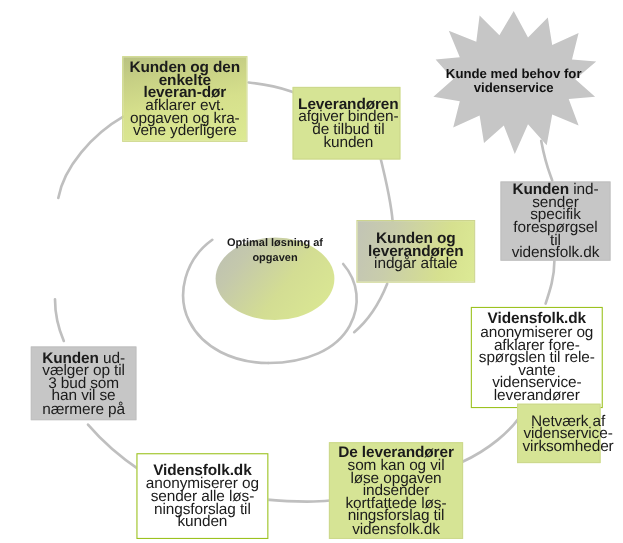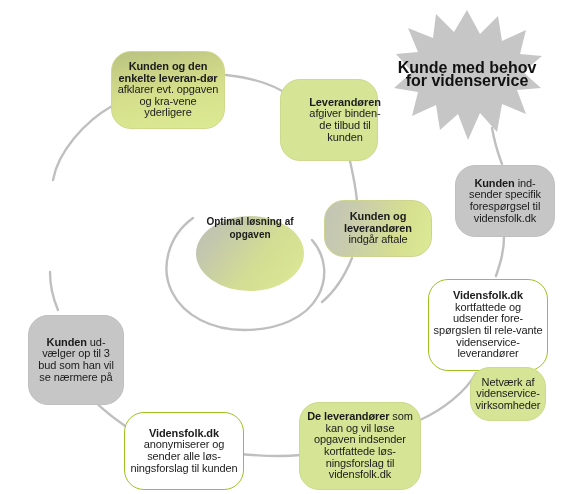--- a/index.html
+++ b/index.html
@@ -22,24 +22,23 @@
     left: 0;
     top: 0;
     width: 566px;
     height: 494px;
   }
   .node {
     position: absolute;
     box-sizing: border-box;
     display: flex;
     align-items: center;
-    justify-content: center;
     text-align: center;
-    border-radius: 20px;
-    font-size: 11px;
+    border-radius: 0;
+    font-size: 14px;
     line-height: 11.6px;
     color: #1b1b1b;
     letter-spacing: -0.1px;
     z-index: 5;
   }
   .node .txt { padding: 0 4px; }
   .node b { font-weight: bold; }
 
   
   .g-grad {
@@ -98,21 +97,21 @@
   #star-label {
     position: absolute;
     left: 392px;
     top: 8px;
     width: 150px;
     height: 132px;
     display: flex;
     align-items: center;
     justify-content: center;
     text-align: center;
-    font-size: 16px;
+    font-size: 12px;
     line-height: 13px;
     font-weight: bold;
     color: #111111;
     z-index: 7;
     pointer-events: none;
   }
 </style>
 </head>
 <body>
 
@@ -148,45 +147,45 @@
   </div>
   <div id="star-label">
     <span>Kunde med behov for videnservice</span>
   </div>
 
   <div class="node g-gray" style="left:455px; top:165px; width:100px; height:72px;">
     <span class="txt"><b>Kunden</b><span> ind-sender specifik forespørgsel til vidensfolk.dk</span></span>
   </div>
 
   <div class="node g-outline" style="left:428px; top:279px; width:120px; height:92px;">
-    <span class="txt"><b>Vidensfolk.dk</b><span> kortfattede og udsender fore-spørgslen til rele-vante videnservice-leverandører</span></span>
+    <span class="txt"><b>Vidensfolk.dk</b><span> anonymiserer og afklarer fore-spørgslen til rele-vante videnservice-leverandører</span></span>
   </div>
 
   <div class="node g-flat" style="left:470px; top:367px; width:76px; height:54px;">
     <span class="txt"><span>Netværk af videnservice-virksomheder</span></span>
   </div>
 
   <div class="node g-flat" style="left:299px; top:402px; width:122px; height:88px;">
     <span class="txt"><b>De leverandører</b><span> som kan og vil løse opgaven indsender kortfattede løs-ningsforslag til vidensfolk.dk</span></span>
   </div>
 
   <div class="node g-outline" style="left:124px; top:412px; width:120px; height:78px;">
     <span class="txt"><b>Vidensfolk.dk</b><span> anonymiserer og sender alle løs-ningsforslag til kunden</span></span>
   </div>
 
-  <div class="node g-gray" style="left:28px; top:315px; width:96px; height:90px;">
+  <div class="node g-gray" style="left:28px; top:315px; width:96px; height:67px;">
     <span class="txt"><b>Kunden</b><span> ud-vælger op til 3 bud som han vil se nærmere på</span></span>
   </div>
 
 
   <div class="node g-grad" style="left:111px; top:51px; width:114px; height:78px;">
     <span class="txt"><b>Kunden og den enkelte leveran-dør</b><span> afklarer evt. opgaven og kra-vene yderligere</span></span>
   </div>
 
-  <div class="node g-flat" style="left:280px; top:79px; width:98px; height:82px;padding-left:32px;">
+  <div class="node g-flat" style="left:266px; top:79px; width:98px; height:66px;">
     <span class="txt"><b>Leverandøren</b><span> afgiver binden-de tilbud til kunden</span></span>
   </div>
 
   <div class="node g-hgrad" style="left:324px; top:200px; width:108px; height:57px;">
     <span class="txt"><b>Kunden og leverandøren</b><span> indgår aftale</span></span>
   </div>
 
 </div>
 
 </body></html>

